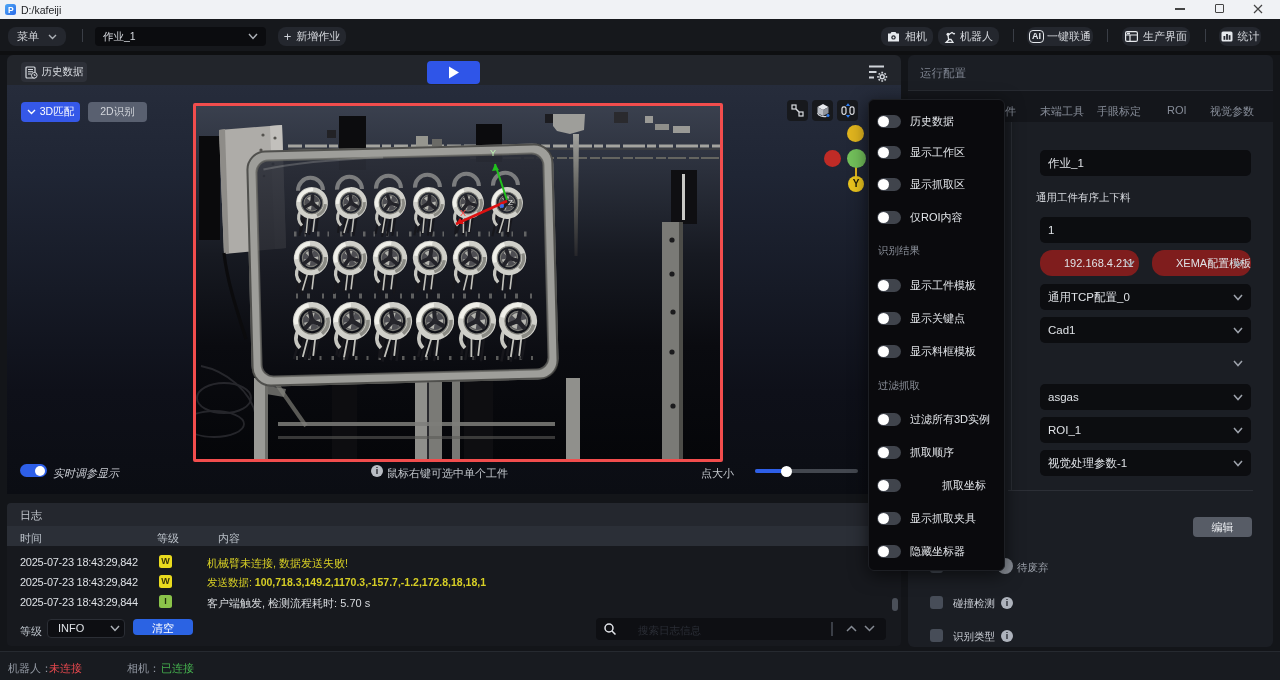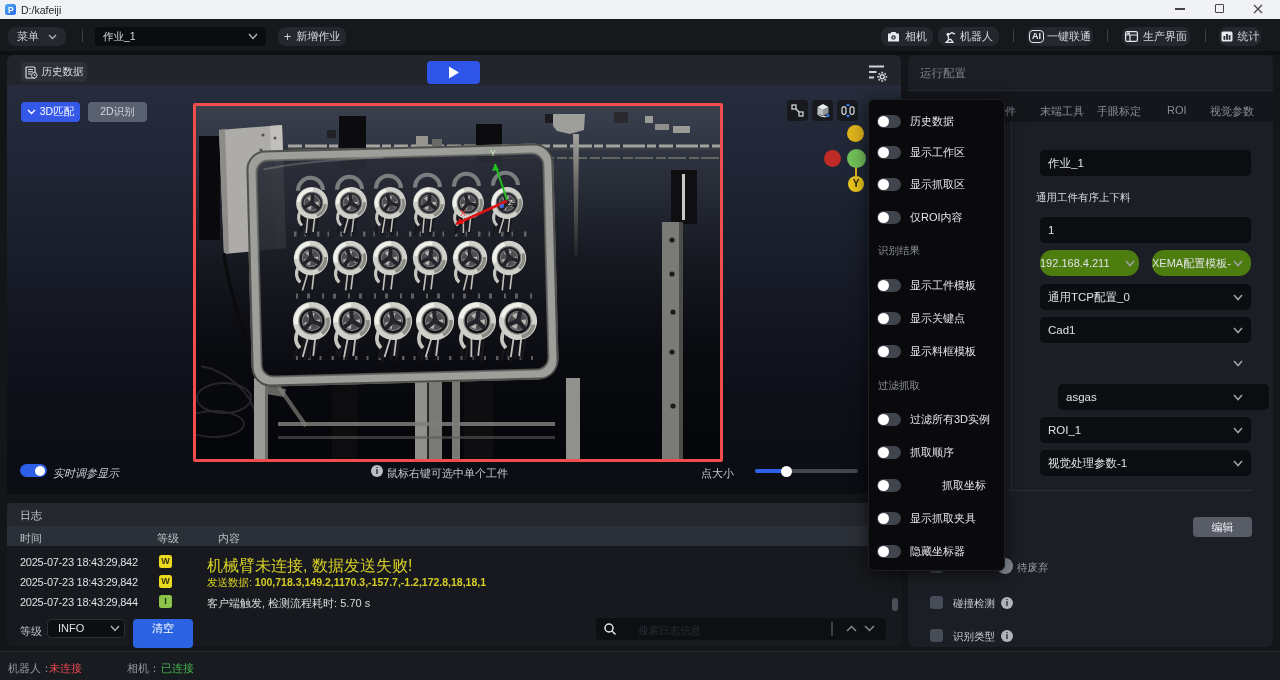--- a/index.html
+++ b/index.html
@@ -1,21 +1,21 @@
 <!DOCTYPE html>
 <html><head>
 <meta charset="utf-8">
 <style>
   * { margin:0; padding:0; box-sizing:border-box; }
   html,body { width:1280px; height:680px; overflow:hidden; background:#131519; font-family:"Liberation Sans", sans-serif; }
   .abs { position:absolute; }
   #app { position:relative; width:1280px; height:680px; }
   .btn-dark { background:#24272e; border-radius:8px; color:#d4d7dc; font-size:11px; display:flex; align-items:center; justify-content:center; white-space:nowrap; }
   .field { width:211px; height:26px; background:#0c0d10; border-radius:5px; color:#dfe2e6; font-size:11.5px; line-height:26px; padding-left:8px; }
-  .fieldsm { width:99px; height:26px; background:#4d7c0f; border-radius:12px; color:#dfe2e6; font-size:11px; line-height:26px; padding-left:0; white-space:nowrap; overflow:hidden; }
+  .fieldsm { width:99px; height:26px; background:#7f1d1d; border-radius:12px; color:#dfe2e6; font-size:11px; line-height:26px; padding-left:24px; white-space:nowrap; overflow:hidden; }
   .pill { position:absolute; width:24px; height:13px; background:#40444c; border-radius:7px; }
   .knob { position:absolute; width:11px; height:11px; background:#fff; border-radius:50%; }
   .toglab { position:absolute; color:#e3e6ea; font-size:11px; }
   .seclab { position:absolute; color:#8a8f99; font-size:10.5px; }
 </style>
 </head>
 <body>
 <div id="app">
 
   <div class="abs" style="left:0;top:0;width:1280px;height:19px;background:#f0f2f5;"></div>
@@ -574,38 +574,38 @@
   <div class="abs" style="left:7px;top:503px;width:894px;height:143px;background:#17191e;border-radius:4px;"></div>
   <div class="abs" style="left:7px;top:503px;width:894px;height:23px;background:#24272e;border-radius:4px 4px 0 0;"></div>
   <div class="abs" style="left:20px;top:508px;color:#c3c7cd;font-size:11px;">日志</div>
   <div class="abs" style="left:7px;top:526px;width:894px;height:20px;background:#2b2f37;"></div>
   <div class="abs" style="left:20px;top:531px;color:#bac0c8;font-size:11px;">时间</div>
   <div class="abs" style="left:157px;top:531px;color:#bac0c8;font-size:11px;">等级</div>
   <div class="abs" style="left:218px;top:531px;color:#bac0c8;font-size:11px;">内容</div>
 
   <div class="abs" style="left:20px;top:556px;color:#dde0e5;font-size:11px;letter-spacing:-0.25px;">2025-07-23 18:43:29,842</div>
   <div class="abs" style="left:159px;top:555px;width:13px;height:13px;background:#eadb1e;border-radius:2.5px;color:#3a350a;font-size:9px;font-weight:bold;text-align:center;line-height:13px;">W</div>
-  <div class="abs" style="left:207px;top:556px;color:#d6ce25;font-size:16px;">机械臂未连接, 数据发送失败!</div>
+  <div class="abs" style="left:207px;top:556px;color:#d6ce25;font-size:11px;">机械臂未连接, 数据发送失败!</div>
 
   <div class="abs" style="left:20px;top:576px;color:#dde0e5;font-size:11px;letter-spacing:-0.25px;">2025-07-23 18:43:29,842</div>
   <div class="abs" style="left:159px;top:575px;width:13px;height:13px;background:#eadb1e;border-radius:2.5px;color:#3a350a;font-size:9px;font-weight:bold;text-align:center;line-height:13px;">W</div>
   <div class="abs" style="left:207px;top:576px;color:#d6ce25;font-size:10.5px;">发送数据: <b style="letter-spacing:0px;">100,718.3,149.2,1170.3,-157.7,-1.2,172.8,18,18,1</b></div>
 
   <div class="abs" style="left:20px;top:596px;color:#dde0e5;font-size:11px;letter-spacing:-0.25px;">2025-07-23 18:43:29,844</div>
   <div class="abs" style="left:159px;top:595px;width:13px;height:13px;background:#8bc34a;border-radius:2.5px;color:#23310d;font-size:9px;font-weight:bold;text-align:center;line-height:13px;">I</div>
   <div class="abs" style="left:207px;top:596px;color:#d6d9dd;font-size:11px;">客户端触发, 检测流程耗时: 5.70 s</div>
 
   <div class="abs" style="left:892px;top:598px;width:6px;height:13px;background:#4a4f58;border-radius:3px;"></div>
 
   <div class="abs" style="left:20px;top:624px;color:#bac0c8;font-size:11px;">等级</div>
   <div class="abs" style="left:47px;top:619px;width:78px;height:19px;background:#0d0e12;border:1px solid #2b2e35;border-radius:4px;color:#dde0e5;font-size:11px;line-height:17px;padding-left:10px;">INFO</div>
   <svg class="abs" style="left:110px;top:625px;" width="10" height="7" viewBox="0 0 10 7">
       <path d="M1 1 L5 5.5 L9 1" fill="none" stroke="#aeb2b8" stroke-width="1.4"></path>
     </svg>
-  <div class="abs" style="left:133px;top:619px;width:60px;height:29px;background:#2b63e3;border-radius:4px;color:#fff;font-size:11px;text-align:center;line-height:19px;">清空</div>
+  <div class="abs" style="left:133px;top:619px;width:60px;height:16px;background:#2b63e3;border-radius:4px;color:#fff;font-size:11px;text-align:center;line-height:19px;">清空</div>
 
   <div class="abs" style="left:596px;top:618px;width:290px;height:22px;background:#0e0f13;border-radius:4px;"></div>
   <svg class="abs" style="left:603px;top:622px;" width="14" height="14" viewBox="0 0 14 14">
       <circle cx="6" cy="6" r="4" fill="none" stroke="#e3e5ea" stroke-width="1.5"></circle>
       <path d="M9 9 L12.5 12.5" stroke="#e3e5ea" stroke-width="1.5"></path>
     </svg>
   <div class="abs" style="left:638px;top:624px;color:#2b2e36;font-size:10.5px;">搜索日志信息</div>
   <div class="abs" style="left:831px;top:622px;width:1.5px;height:14px;background:#3a3e46;"></div>
   <svg class="abs" style="left:846px;top:625px;" width="11" height="7" viewBox="0 0 11 7">
       <path d="M1 6 L5.5 1.5 L10 6" fill="none" stroke="#858a93" stroke-width="1.5"></path>
@@ -646,21 +646,21 @@
   <svg class="abs" style="left:1233px;top:294px;" width="10" height="7" viewBox="0 0 10 7">
       <path d="M1 1 L5 5.5 L9 1" fill="none" stroke="#9ea3ac" stroke-width="1.5"></path>
     </svg>
   <div class="abs field" style="left:1040px;top:317px;">Cad1</div>
   <svg class="abs" style="left:1233px;top:327px;" width="10" height="7" viewBox="0 0 10 7">
       <path d="M1 1 L5 5.5 L9 1" fill="none" stroke="#9ea3ac" stroke-width="1.5"></path>
     </svg>
   <svg class="abs" style="left:1233px;top:360px;" width="10" height="7" viewBox="0 0 10 7">
       <path d="M1 1 L5 5.5 L9 1" fill="none" stroke="#9ea3ac" stroke-width="1.5"></path>
     </svg>
-  <div class="abs field" style="left:1040px;top:384px;margin-left:18px;">asgas</div>
+  <div class="abs field" style="left:1040px;top:384px;">asgas</div>
   <svg class="abs" style="left:1233px;top:394px;" width="10" height="7" viewBox="0 0 10 7">
       <path d="M1 1 L5 5.5 L9 1" fill="none" stroke="#9ea3ac" stroke-width="1.5"></path>
     </svg>
   <div class="abs field" style="left:1040px;top:417px;">ROI_1</div>
   <svg class="abs" style="left:1233px;top:427px;" width="10" height="7" viewBox="0 0 10 7">
       <path d="M1 1 L5 5.5 L9 1" fill="none" stroke="#9ea3ac" stroke-width="1.5"></path>
     </svg>
   <div class="abs field" style="left:1040px;top:450px;">视觉处理参数-1</div>
   <svg class="abs" style="left:1233px;top:460px;" width="10" height="7" viewBox="0 0 10 7">
       <path d="M1 1 L5 5.5 L9 1" fill="none" stroke="#9ea3ac" stroke-width="1.5"></path>

